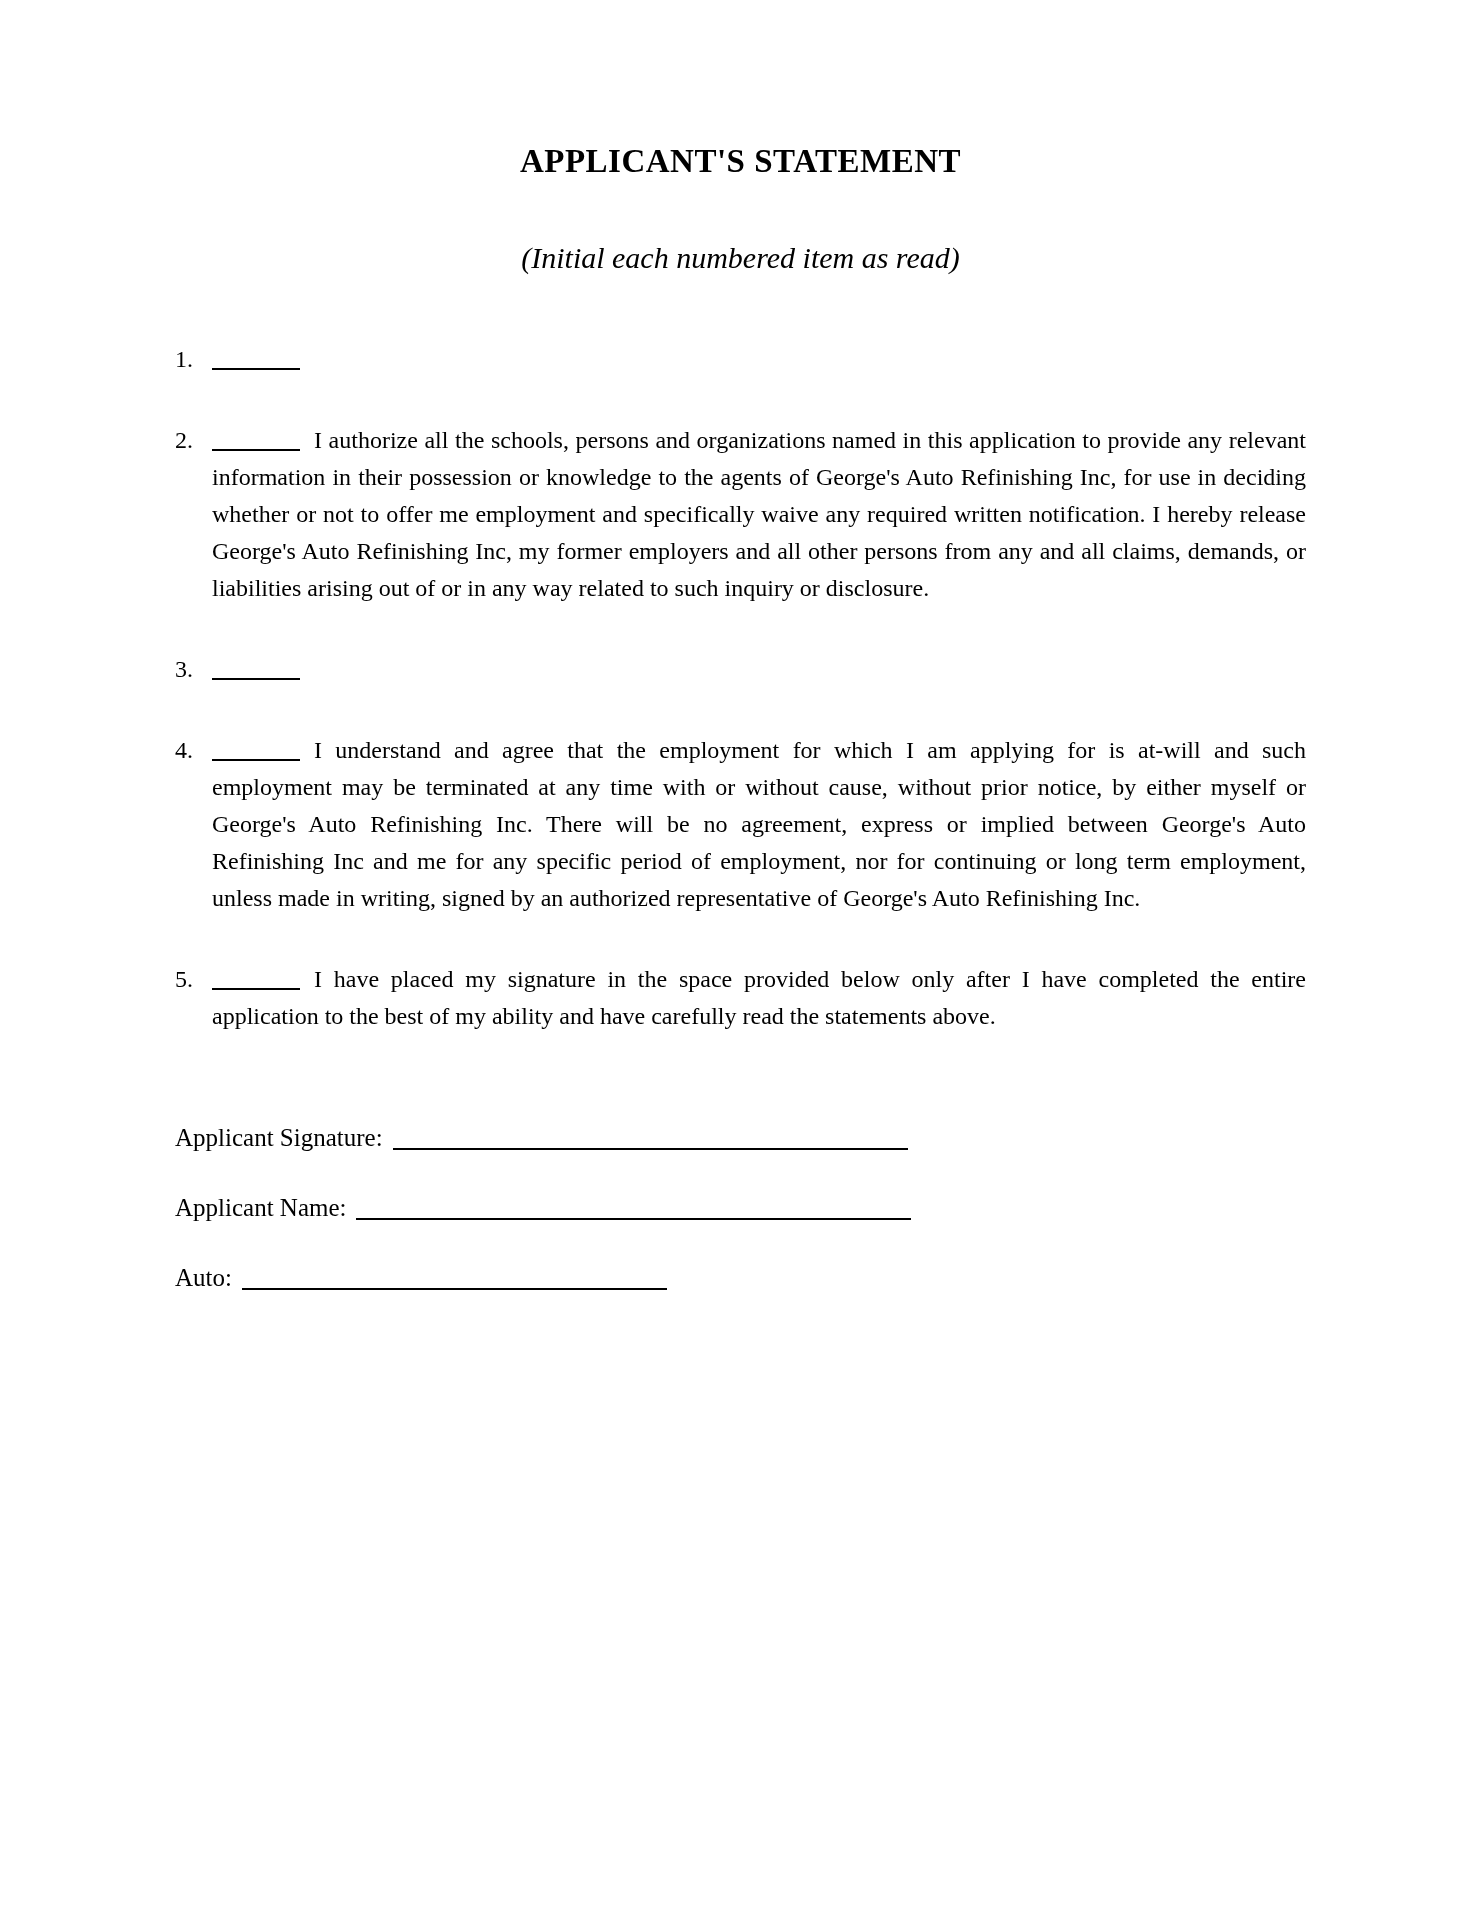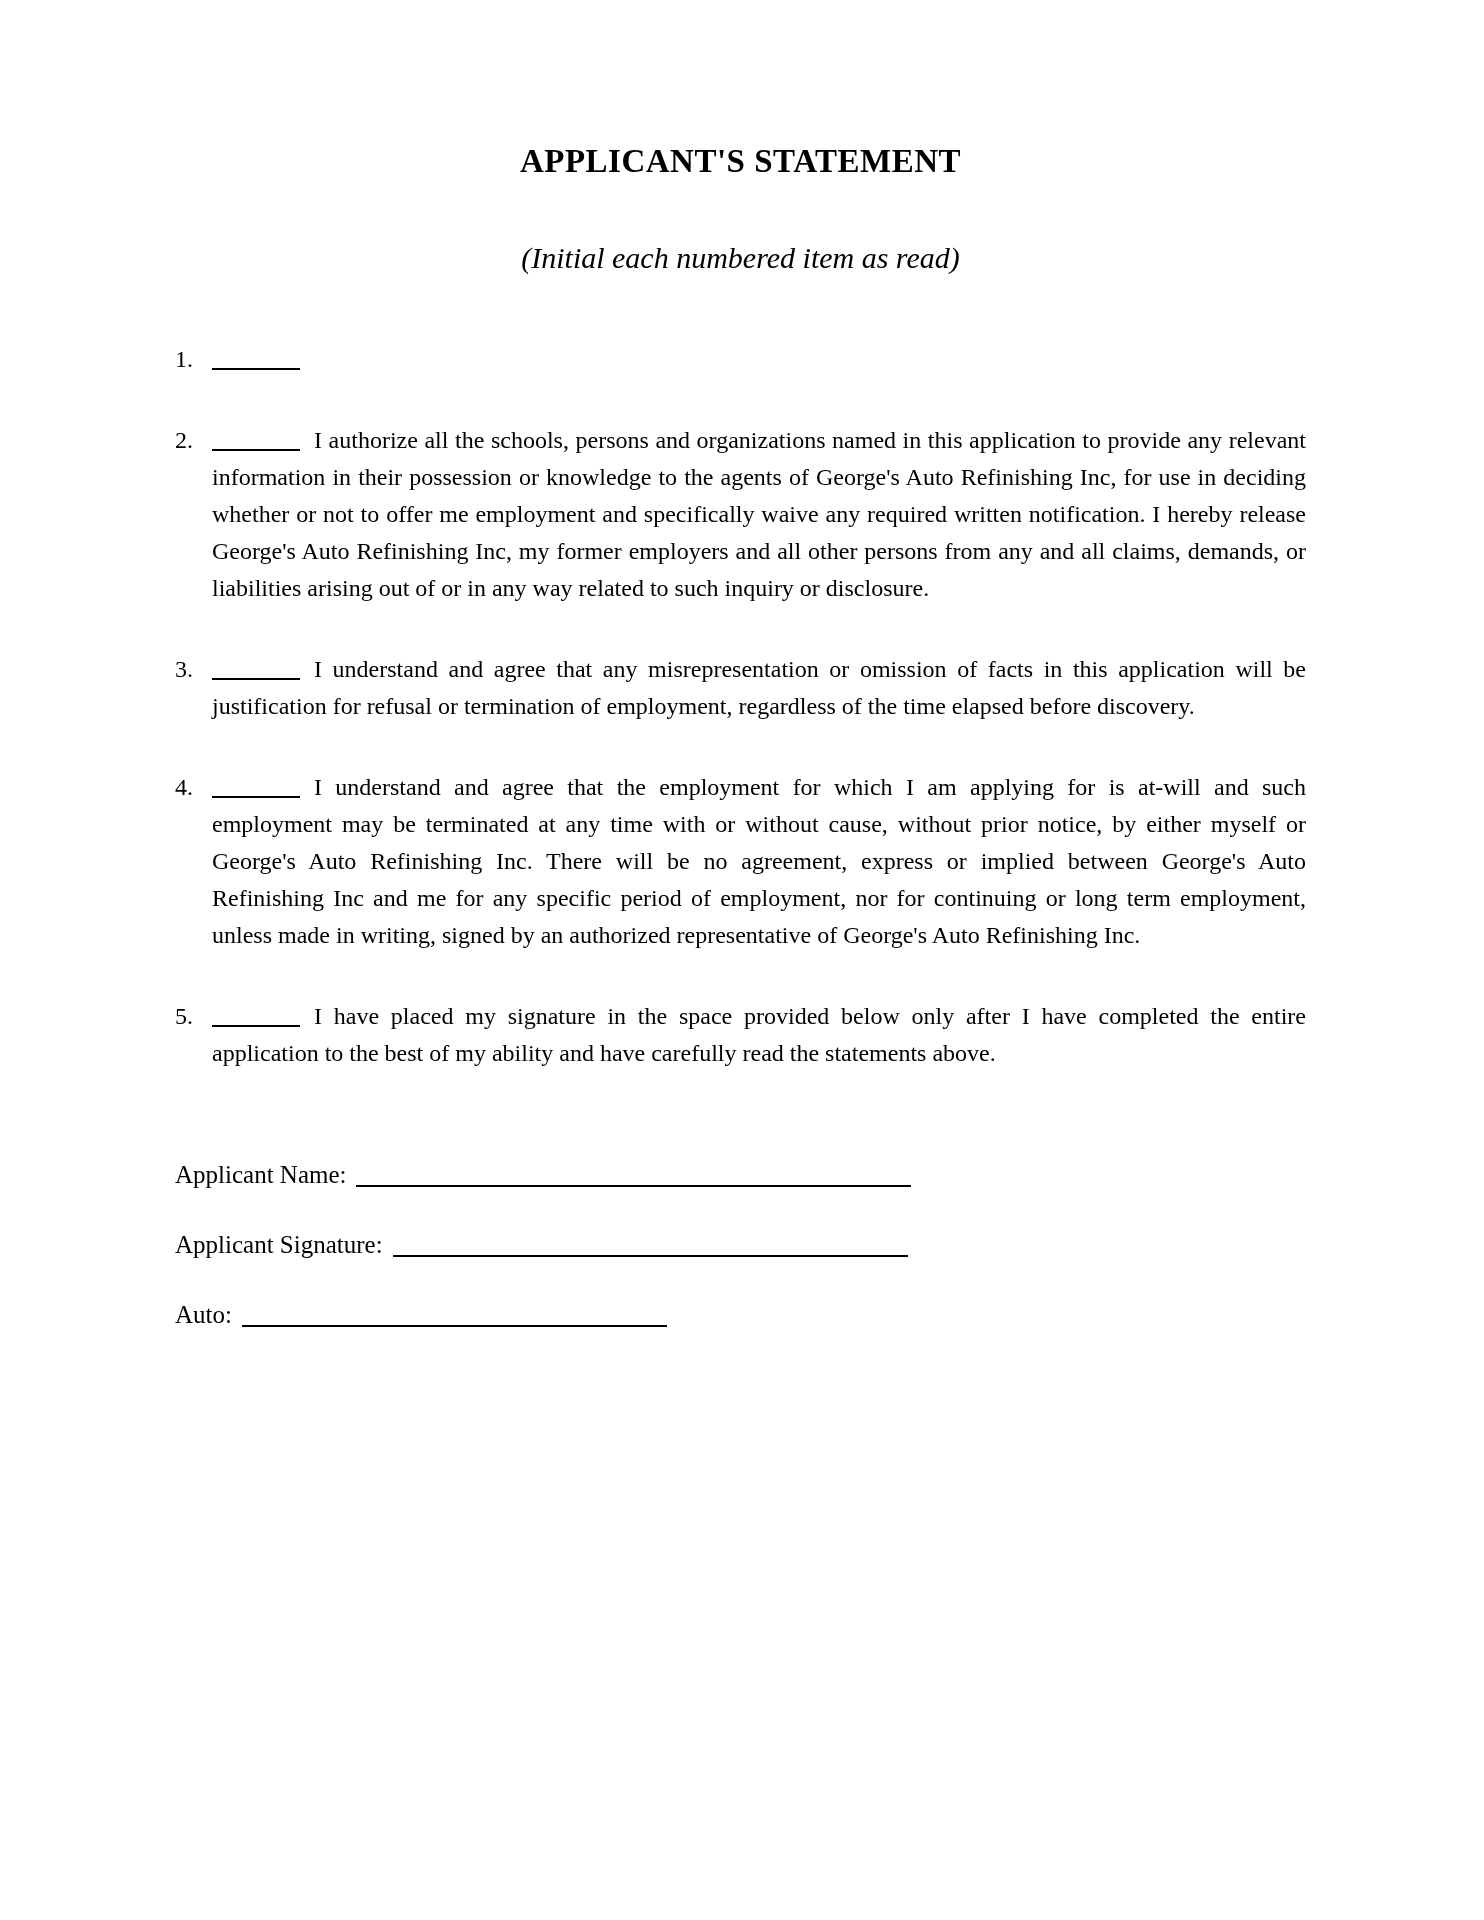--- a/index.html
+++ b/index.html
@@ -84,41 +84,41 @@
 
     <div class="item">
       <span class="item-number">1.</span><span class="initial-blank"></span>
     </div>
 
     <div class="item">
       <span class="item-number">2.</span><span class="initial-blank"></span><span>I authorize all the schools, persons and organizations named in this application to provide any relevant information in their possession or knowledge to the agents of George's Auto Refinishing Inc, for use in deciding whether or not to offer me employment and specifically waive any required written notification. I hereby release George's Auto Refinishing Inc, my former employers and all other persons from any and all claims, demands, or liabilities arising out of or in any way related to such inquiry or disclosure.</span>
     </div>
 
     <div class="item">
-      <span class="item-number">3.</span><span class="initial-blank"></span><span>I understand and agree that any misrepresentation or omission of facts in this application will be justification for refusal or termination of employment, regardless of the time elapsed before discovery.</span>
+      <span class="item-number">3.</span><span class="initial-blank"></span>
     </div>
 
     <div class="item">
       <span class="item-number">4.</span><span class="initial-blank"></span><span>I understand and agree that the employment for which I am applying for is at-will and such employment may be terminated at any time with or without cause, without prior notice, by either myself or George's Auto Refinishing Inc. There will be no agreement, express or implied between George's Auto Refinishing Inc and me for any specific period of employment, nor for continuing or long term employment, unless made in writing, signed by an authorized representative of George's Auto Refinishing Inc.</span>
     </div>
 
     <div class="item">
       <span class="item-number">5.</span><span class="initial-blank"></span><span>I have placed my signature in the space provided below only after I have completed the entire application to the best of my ability and have carefully read the statements above.</span>
     </div>
 
   </div>
 
   <div class="fields">
 
     <div class="field">
-      <span>Applicant Name:</span><span class="uline u-name"></span>
+      <span>Applicant Signature:</span><span class="uline u-sig"></span>
     </div>
 
     <div class="field">
-      <span>Applicant Signature:</span><span class="uline u-sig"></span>
+      <span>Applicant Name:</span><span class="uline u-name"></span>
     </div>
 
     <div class="field">
       <span>Auto:</span><span class="uline u-date"></span>
     </div>
 
   </div>
 
 </div>
 

